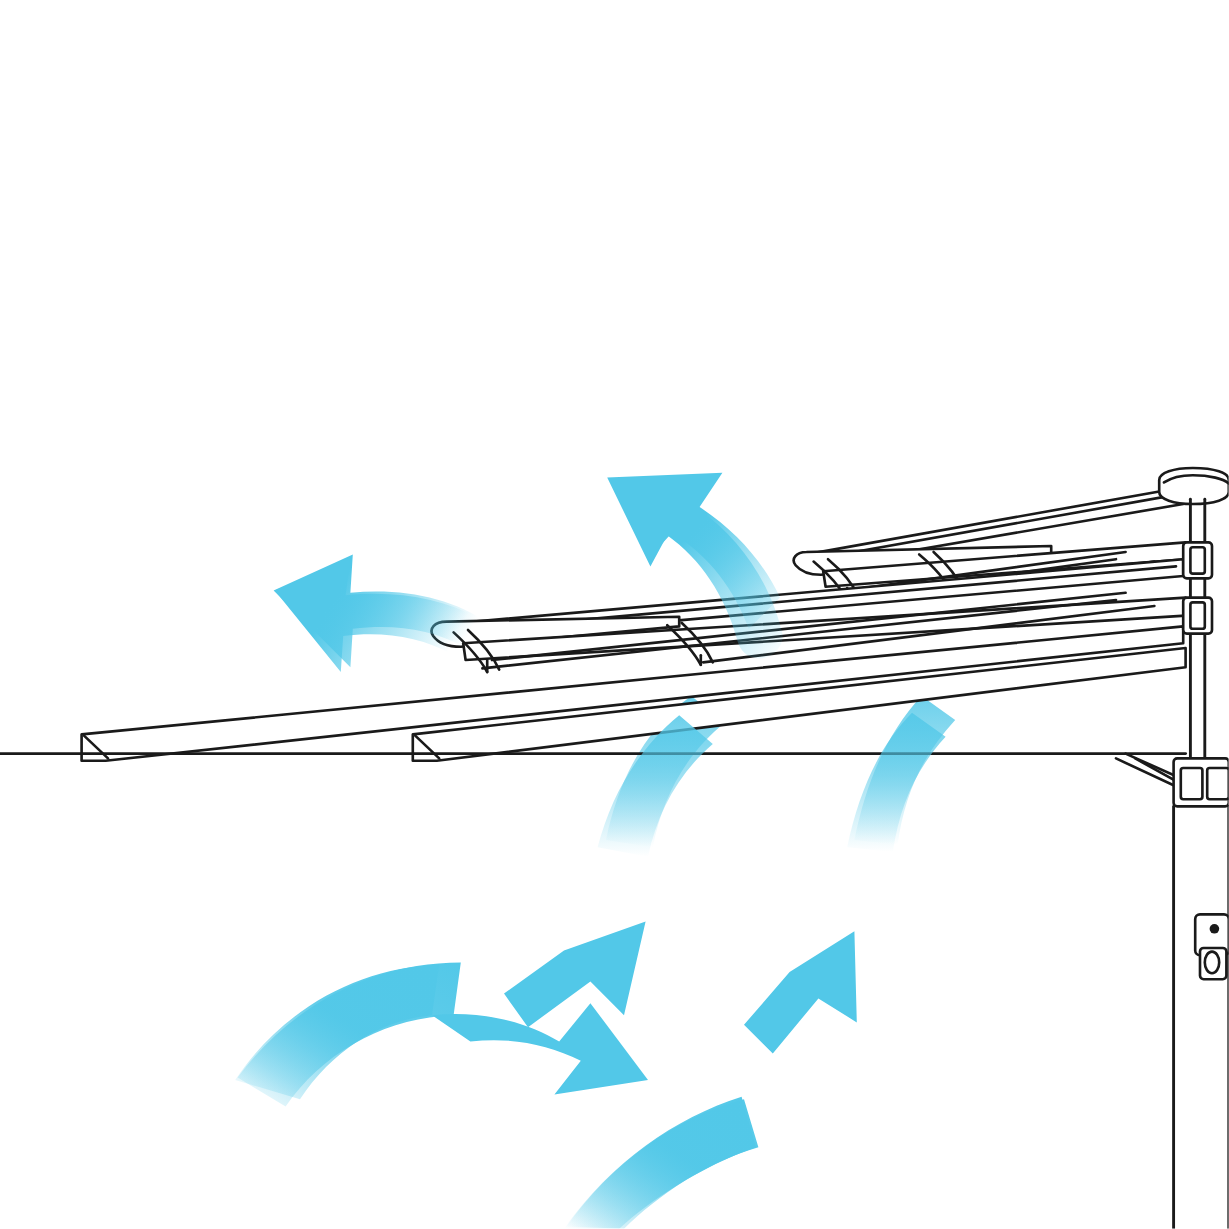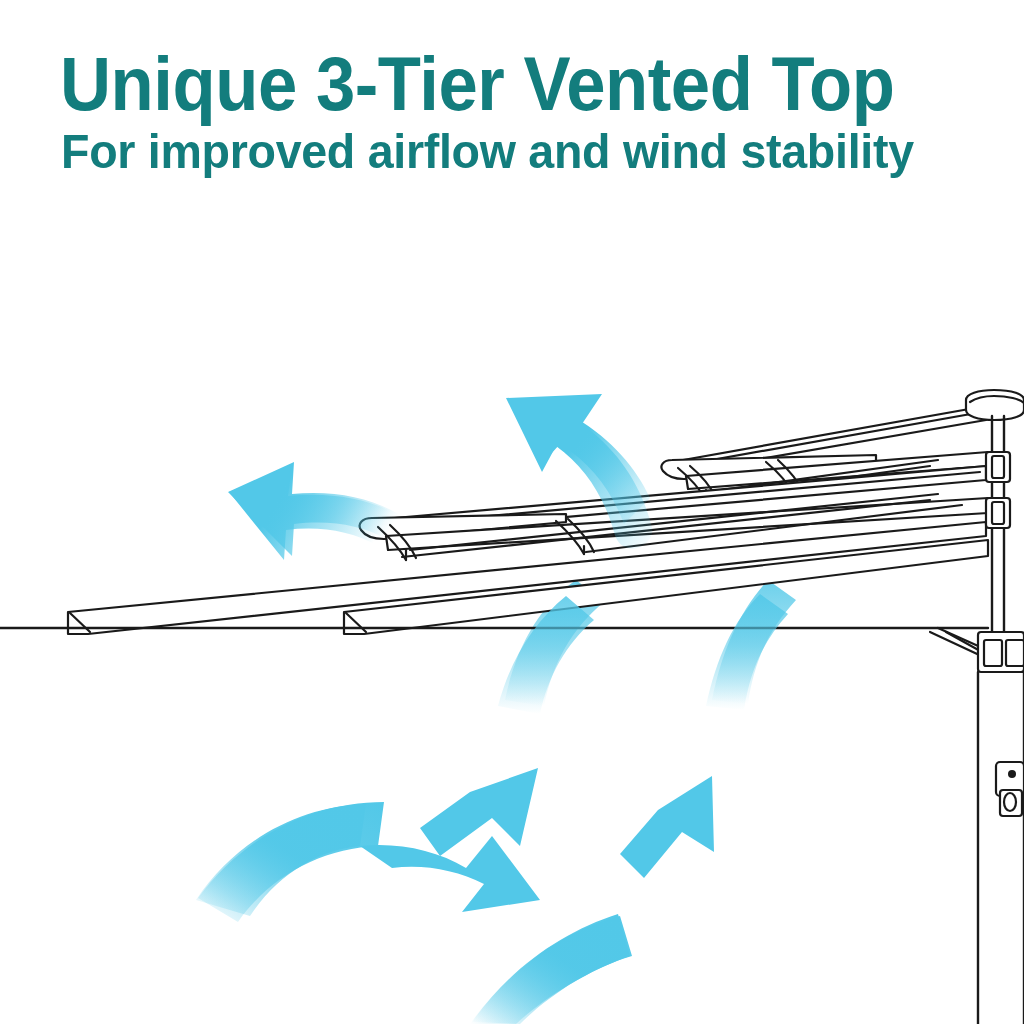--- a/index.html
+++ b/index.html
@@ -65,24 +65,20 @@
     top: 0;
     width: 1024px;
     height: 1024px;
   }
 </style>
 </head>
 <body>
 
 <div id="canvas" style="background: rgb(255, 255, 255);">
 
-  <div id="headline-block">
-    <h1 id="title" style="color: rgb(19, 125, 125);">Unique 3-Tier Vented Top</h1>
-    <p id="subtitle" style="color: rgb(19, 125, 125);">For improved airflow and wind stability</p>
-  </div>
 
   <svg id="illustration" viewBox="0 0 1024 1024" xmlns="http://www.w3.org/2000/svg">
     <defs>
 
       <linearGradient id="gradUpLeft" x1="1" y1="1" x2="0" y2="0">
         <stop offset="0%" stop-color="#52C8E8" stop-opacity="0"></stop>
         <stop offset="28%" stop-color="#52C8E8" stop-opacity="0.45"></stop>
         <stop offset="60%" stop-color="#52C8E8" stop-opacity="1"></stop>
         <stop offset="100%" stop-color="#52C8E8" stop-opacity="1"></stop>
       </linearGradient>

